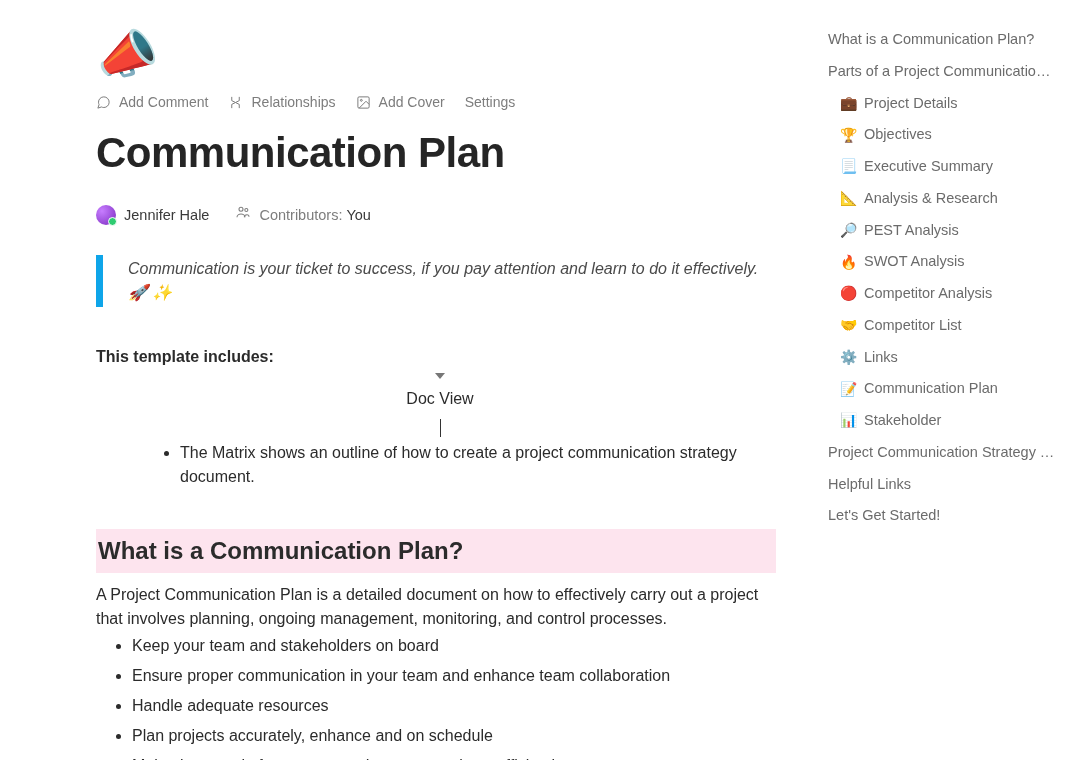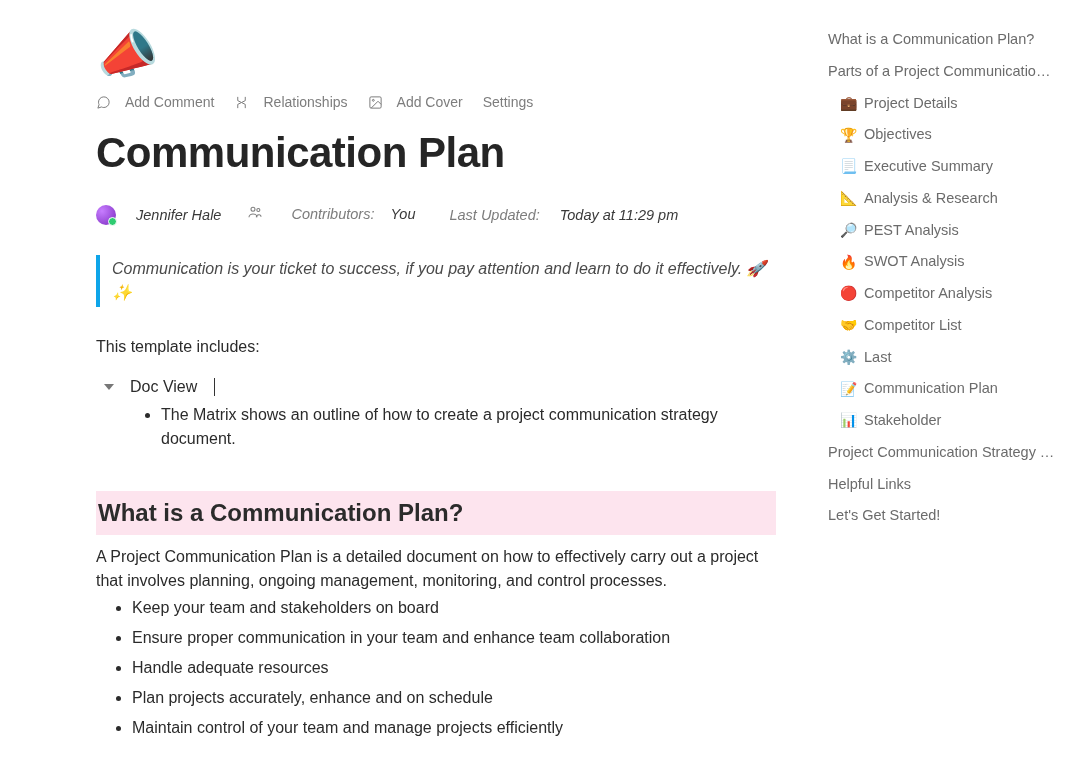--- a/index.html
+++ b/index.html
@@ -30,76 +30,77 @@
     display: flex;
     align-items: center;
     gap: 20px;
     color: #7d7d7d;
     font-size: 14px;
     margin-bottom: 8px;
   }
   .toolbar-item {
     display: inline-flex;
     align-items: center;
-    gap: 14px;
+    gap: 8px;
     cursor: pointer;
   }
   .toolbar-item svg { width: 15px; height: 15px; stroke: #7d7d7d; fill: none; stroke-width: 1.6; }
   .page-title {
     font-size: 42px;
     font-weight: 800;
     color: #252525;
     margin-bottom: 20px;
     letter-spacing: -0.5px;
   }
   .meta-row {
     display: flex;
     align-items: center;
     gap: 26px;
     font-size: 14.5px;
     color: #5a5a5a;
     margin-bottom: 28px;
   }
-  .meta-item { display: inline-flex; align-items: flex-start; gap: 20px; font-style: italic; }
+  .meta-item { display: inline-flex; align-items: center; gap: 8px; }
   .avatar {
     width: 20px; height: 20px; border-radius: 50%;
     background: radial-gradient(circle at 30% 30%, #c77dff, #7b2cbf);
     position: relative;
   }
   .avatar::after {
     content: ""; position: absolute; bottom: -1px; right: -1px;
     width: 7px; height: 7px; background: #2ecc71; border-radius: 50%;
     border: 1.5px solid #fff;
   }
   .contrib-icon svg { width: 16px; height: 16px; stroke: #7d7d7d; fill: none; stroke-width: 1.6; }
-  .meta-label { color: #7d7d7d; margin-left: 8px; }
+  .meta-label { color: #7d7d7d; }
   .meta-val { color: #3a3a3a; font-weight: 500; }
   .quote-block {
-    border-left: 4px solid #0ea5e9;
-    padding: 2px 0 2px 12px;
+    border-left: 7px solid #0ea5e9;
+    padding: 2px 0 2px 25px;
     font-style: italic;
     color: #4a4a4a;
-    margin-bottom: 28px;
+    margin-bottom: 38px;
     font-size: 16px;
   }
   .doc-body { max-width: 680px; }
-  .bold-line { font-weight: 400; margin-bottom: 16px; }
+  .bold-line { font-weight: 700; margin-bottom: 4px; }
   .toggle-row {
-    display: flex; align-items: center; gap: 16px;
+    display: flex; align-items: center; gap: 8px;
     padding-left: 8px; margin-bottom: 4px;
     font-size: 16px;
+    flex-direction: column;
   }
   .toggle-caret {
     width: 0; height: 0;
     border-left: 5px solid transparent;
     border-right: 5px solid transparent;
     border-top: 6px solid #777;
   }
   .sub-bullets { padding-left: 60px; margin-bottom: 40px; }
-  .sub-bullets li { list-style: disc; margin-left: 5px; margin-bottom: 4px; color: #2b2b2b; }
+  .sub-bullets li { list-style: disc; margin-left: 24px; margin-bottom: 4px; color: #2b2b2b; }
   .section-h2 {
     font-size: 24px;
     font-weight: 800;
     padding: 4px 6px 4px 2px;
     margin-bottom: 10px;
     display: inline-block;
   }
   .section-h2.pink { background: #fde4ee; color: #2b2b2b; width: 100%; max-width: 680px; }
   .para { max-width: 680px; }
   .strategy-intro { margin-bottom: 4px; }
@@ -171,24 +172,20 @@
         <svg viewBox="0 0 24 24">
             <circle cx="9" cy="8" r="3"></circle>
             <path d="M3 20c0-3 3-5 6-5s6 2 6 5"></path>
             <circle cx="17" cy="9" r="2.3"></circle>
             <path d="M14 20c0-2.5 2-4 4-4s3 1 3 3"></path>
           </svg>
       </span>
       <span class="meta-label">Contributors:</span>
       <span class="meta-val" style="margin-left:-4px">You</span>
     </span>
-    <span class="meta-item">
-      <span class="meta-label">Last Updated:</span>
-      <span class="meta-val">Today at 11:29 pm</span>
-    </span>
   </div>
 
   <div class="quote-block">
     <span>Communication is your ticket to success, if you pay attention and learn to do it effectively. 🚀 ✨</span>
   </div>
 
   <div class="doc-body">
     <div class="bold-line">This template includes:</div>
     <div class="toggle-row">
       <span class="toggle-caret"></span>
@@ -243,21 +240,21 @@
   <div class="outline-item level-1">
       <span class="outline-emoji">🔴</span>
       <span>Competitor Analysis</span>
     </div>
   <div class="outline-item level-1">
       <span class="outline-emoji">🤝</span>
       <span>Competitor List</span>
     </div>
   <div class="outline-item level-1">
       <span class="outline-emoji">⚙️</span>
-      <span>Last</span>
+      <span>Links</span>
     </div>
   <div class="outline-item level-1">
       <span class="outline-emoji">📝</span>
       <span>Communication Plan</span>
     </div>
   <div class="outline-item level-1">
       <span class="outline-emoji">📊</span>
       <span>Stakeholder</span>
     </div>
   <div class="outline-item">Project Communication Strategy Tips!</div>

